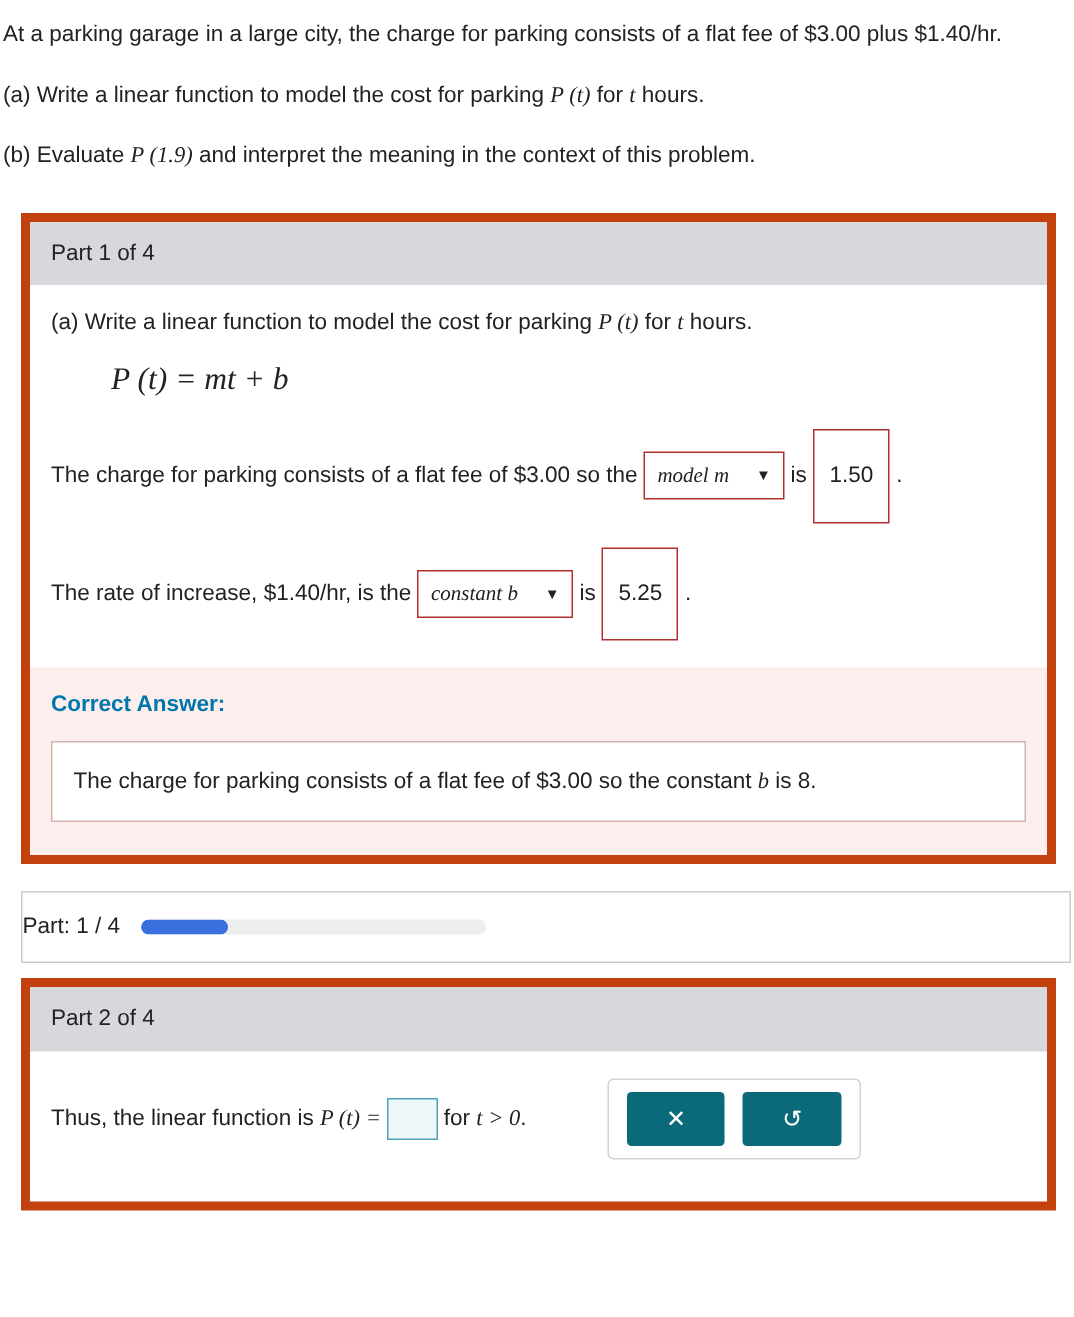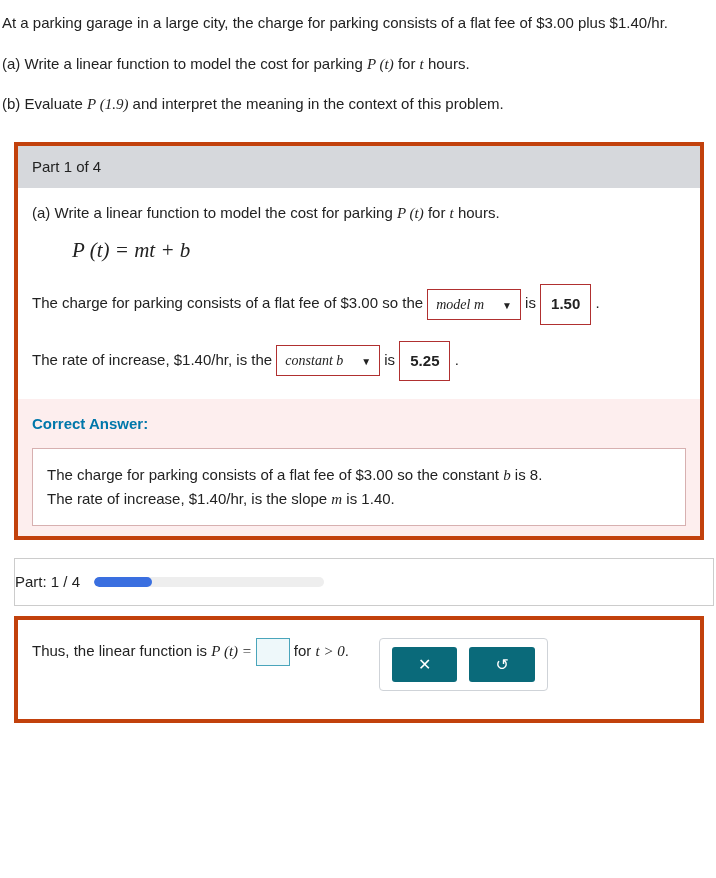--- a/index.html
+++ b/index.html
@@ -12,21 +12,21 @@
     line-height: 1.5;
     width: 716px;
   }
   .preamble {
     padding: 2px 2px 8px 2px;
   }
   .preamble p { margin: 10px 0 18px 0; }
   .math-i { font-style: italic; font-family: 'Times New Roman', serif; }
   .math { font-family: Liberation Sans, sans-serif; }
   .panel {
-    border: 4px solid #c2410c;
+    border: 6px solid #c2410c;
     margin: 0 12px 18px 14px;
   }
   .panel-header {
     background: #d6d8dc;
     padding: 10px 14px;
     font-size: 15px;
   }
   .panel-body {
     padding: 14px 14px 20px 14px;
   }
@@ -48,31 +48,30 @@
   }
   .select-box .caret {
     display: inline-block;
     margin-left: 14px;
     font-size: 10px;
     vertical-align: middle;
   }
   .val-box {
     display: inline-block;
     border: 1px solid #b03030;
-    padding: 8px 10px;
+    padding: 19px 10px;
     font-size: 15px;
     vertical-align: middle;
     min-width: 40px;
     text-align: center;
-    font-weight: bold;
   }
   .correct-wrap {
     background: #fdeeee;
     margin: 18px -14px -20px -14px;
-    padding: 14px 14px 10px 14px;
+    padding: 14px 14px 22px 14px;
   }
   .correct-label {
     color: #0077aa;
     font-weight: bold;
     margin-bottom: 12px;
   }
   .correct-inner {
     border: 1px solid #d7b0b0;
     background: #fff;
     padding: 14px;
@@ -95,21 +94,22 @@
   }
   .progress-fill {
     background: #3a6fe0;
     height: 100%;
     width: 25%;
     border-radius: 5px;
   }
   .part2-body {
     padding: 18px 14px 28px 14px;
     display: flex;
-    gap: 2px;
+    align-items: center;
+    gap: 26px;
   }
   .input-empty {
     display: inline-block;
     width: 34px;
     height: 28px;
     border: 1px solid #4aa5bb;
     background: #eef8fa;
     vertical-align: middle;
   }
   .action-bar {
@@ -174,36 +174,34 @@
       <span class="val-box">5.25</span>
       <span>.</span>
     </div>
 
     <div class="correct-wrap">
       <div class="correct-label">Correct Answer:</div>
       <div class="correct-inner">
         <div>
           <span>The charge for parking consists of a flat fee of </span><span class="math">$3.00</span><span> so the constant </span><span class="math-i">b</span><span> is 8.</span>
         </div>
-        <div>
-          <span>The rate of increase, </span><span class="math">$1.40</span><span>/hr, is the slope </span><span class="math-i">m</span><span> is 1.40.</span>
-        </div>
       </div>
     </div>
   </div>
 </div>
 
 <div class="progress-panel">
   <span>Part: 1 / 4</span>
   <div class="progress-bar">
     <div class="progress-fill"></div>
   </div>
 </div>
 
 <div class="panel">
+  <div class="panel-header">Part 2 of 4</div>
   <div class="part2-body">
     <div>
       <span>Thus, the linear function is </span><span class="math-i">P (t) = </span>
       <span class="input-empty"></span>
       <span> for </span><span class="math-i">t &gt; 0</span><span>.</span>
     </div>
     <div class="action-bar">
       <button class="act-btn">
         <span>✕</span>
       </button>

